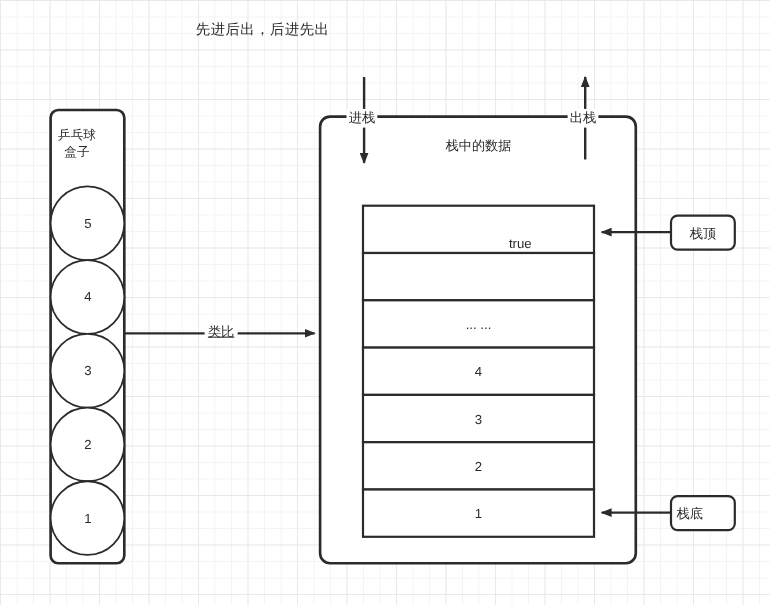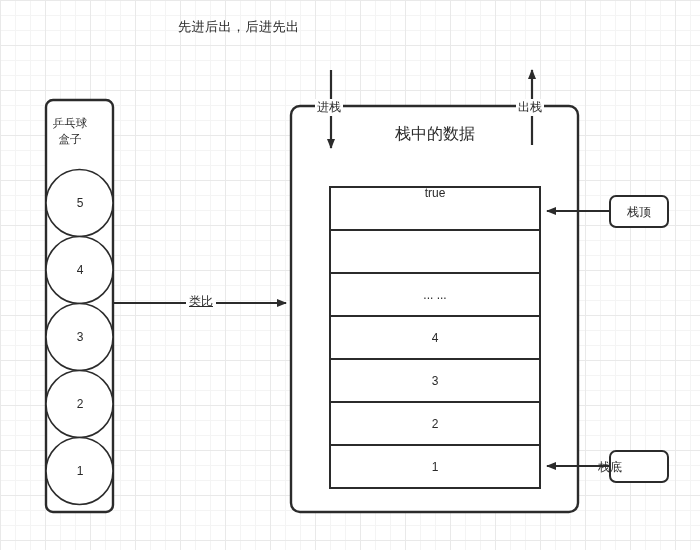--- a/index.html
+++ b/index.html
@@ -71,21 +71,21 @@
     color: #2a2a2a;
     white-space: nowrap;
   }
 
   .stack-heading {
     position: absolute;
     left: 330px;
     top: 124px;
     width: 210px;
     text-align: center;
-    font-size: 16px;
+    font-size: 12px;
     color: #2a2a2a;
   }
 
   .cell-text {
     position: absolute;
     width: 210px;
     left: 330px;
     text-align: center;
     font-size: 12px;
     color: #2a2a2a;
@@ -155,23 +155,23 @@
   <div class="ball-num" style="left:47px; top:397px;">2</div>
   <div class="ball-num" style="left:47px; top:464px;">1</div>
 
   <div class="arrow-label" style="left:186px; top:293px; background:#ffffff; padding:0 3px;text-decoration:underline;">类比</div>
 
   <div class="arrow-label" style="left:315px; top:99px; background:#ffffff; padding:0 2px;">进栈</div>
   <div class="arrow-label" style="left:516px; top:99px; background:#ffffff; padding:0 2px;">出栈</div>
 
   <div class="stack-heading">栈中的数据</div>
 
-  <div class="cell-text" style="top:186px;">true</div>
+  <div class="cell-text" style="top:214px;padding-left:38px;">true</div>
   <div class="cell-text" style="top:288px;">... ...</div>
   <div class="cell-text" style="top:331px;">4</div>
   <div class="cell-text" style="top:374px;">3</div>
   <div class="cell-text" style="top:417px;">2</div>
   <div class="cell-text" style="top:460px;">1</div>
 
   <div class="callout-text" style="left:609px; top:204px;">栈顶</div>
-  <div class="callout-text" style="left:580px; top:459px;">栈底</div>
+  <div class="callout-text" style="left:597px; top:459px;">栈底</div>
 
 </div>
 
 </body></html>

